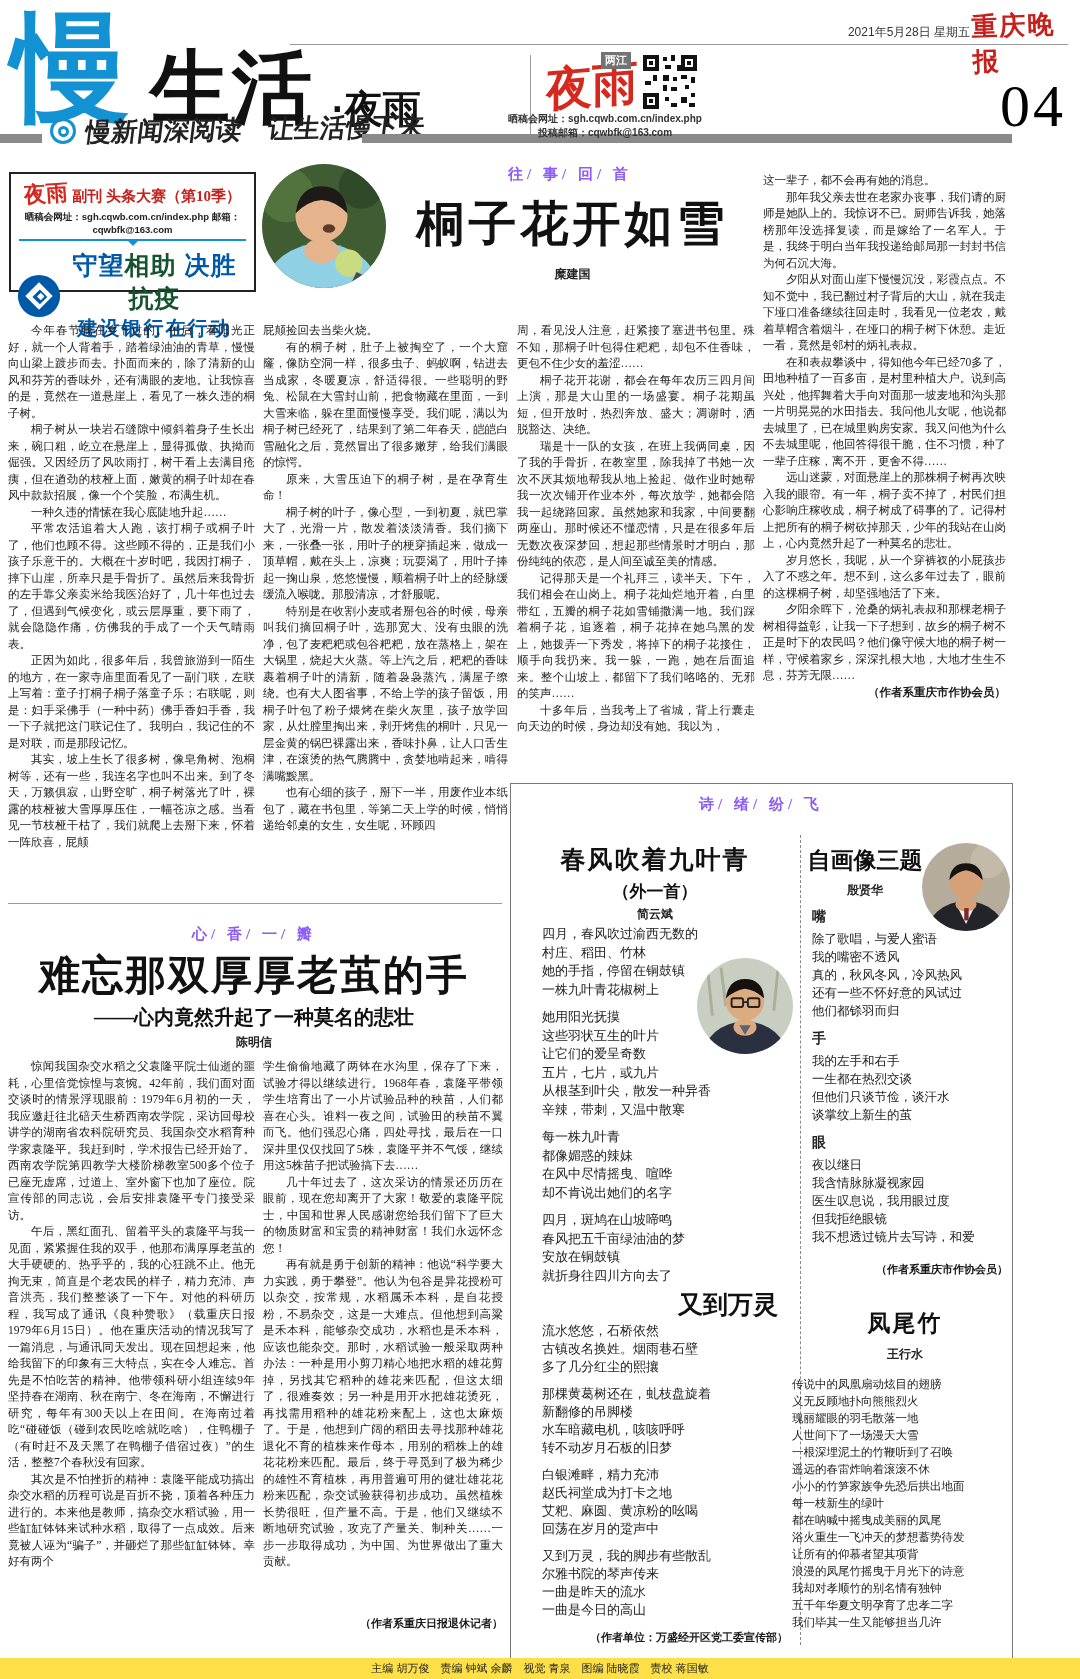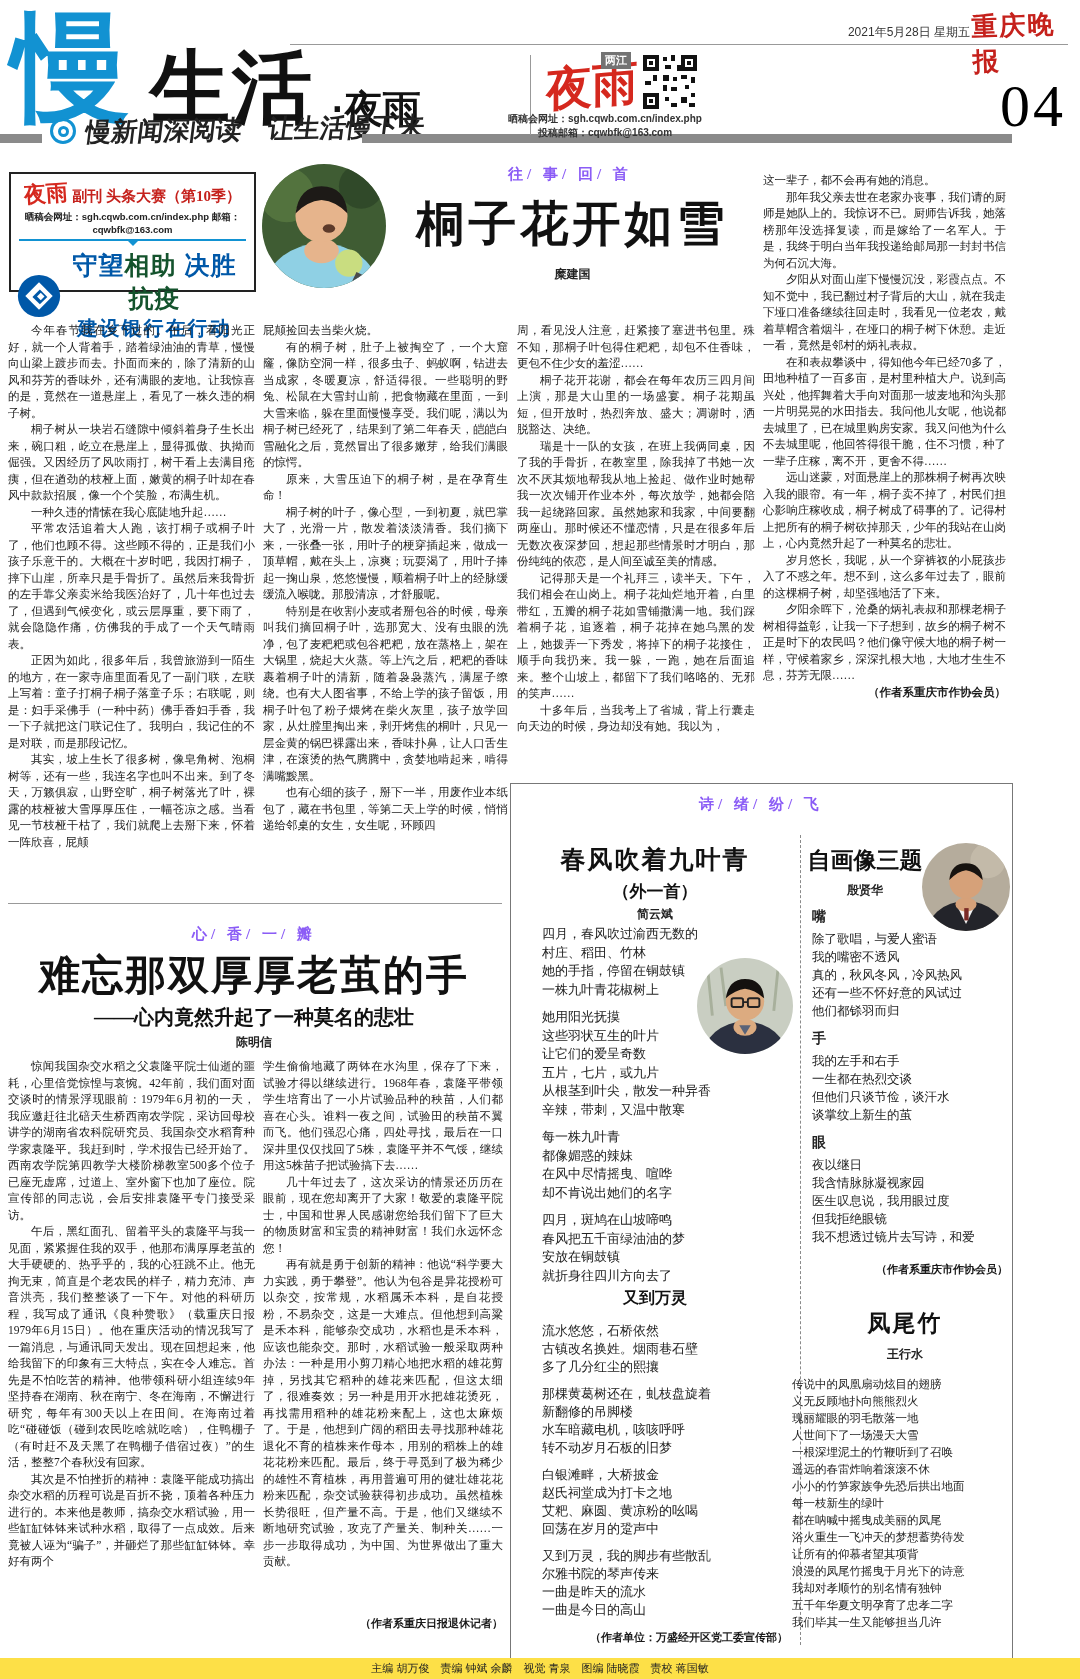--- a/index.html
+++ b/index.html
@@ -262,30 +262,30 @@
 辛辣，带刺，又温中散寒</div>
     <div class="st">每一株九叶青
 都像媚惑的辣妹
 在风中尽情摇曳、喧哗
 却不肯说出她们的名字</div>
     <div class="st">四月，斑鸠在山坡啼鸣
 春风把五千亩绿油油的梦
 安放在铜鼓镇
 就折身往四川方向去了</div>
   </div>
-  <div class="abs ptitle" style="left:520px;top:1288px;width:270px;font-size:16px;">又到万灵</div>
+  <div class="abs ptitle" style="left:508px;top:1288px;width:270px;font-size:25px;text-align:right;">又到万灵</div>
   <div class="abs stanzas stanzas2" style="left:542px;top:1322px;width:245px;">
     <div class="st">流水悠悠，石桥依然
 古镇改名换姓。烟雨巷石壁
 多了几分红尘的熙攘</div>
     <div class="st">那棵黄葛树还在，虬枝盘旋着
 新翻修的吊脚楼
 水车暗藏电机，咳咳呼呼
 转不动岁月石板的旧梦</div>
-    <div class="st">白银滩畔，大桥披金
+    <div class="st">白银滩畔，精力充沛
 赵氏祠堂成为打卡之地
 艾粑、麻圆、黄凉粉的吆喝
 回荡在岁月的跫声中</div>
     <div class="st">又到万灵，我的脚步有些散乱
 尔雅书院的琴声传来
 一曲是昨天的流水
 一曲是今日的高山</div>
   </div>
   <div class="attrline" style="left:520px;top:1630px;width:268px;">（作者单位：万盛经开区党工委宣传部）</div>
 

